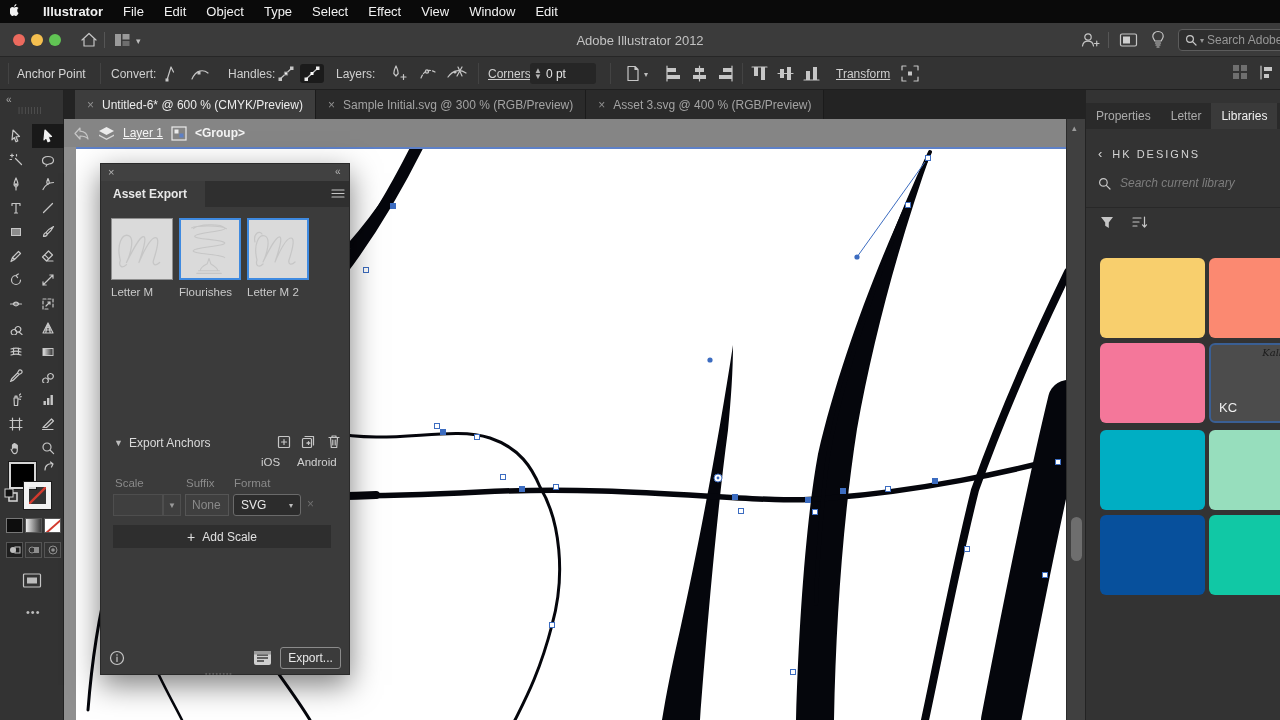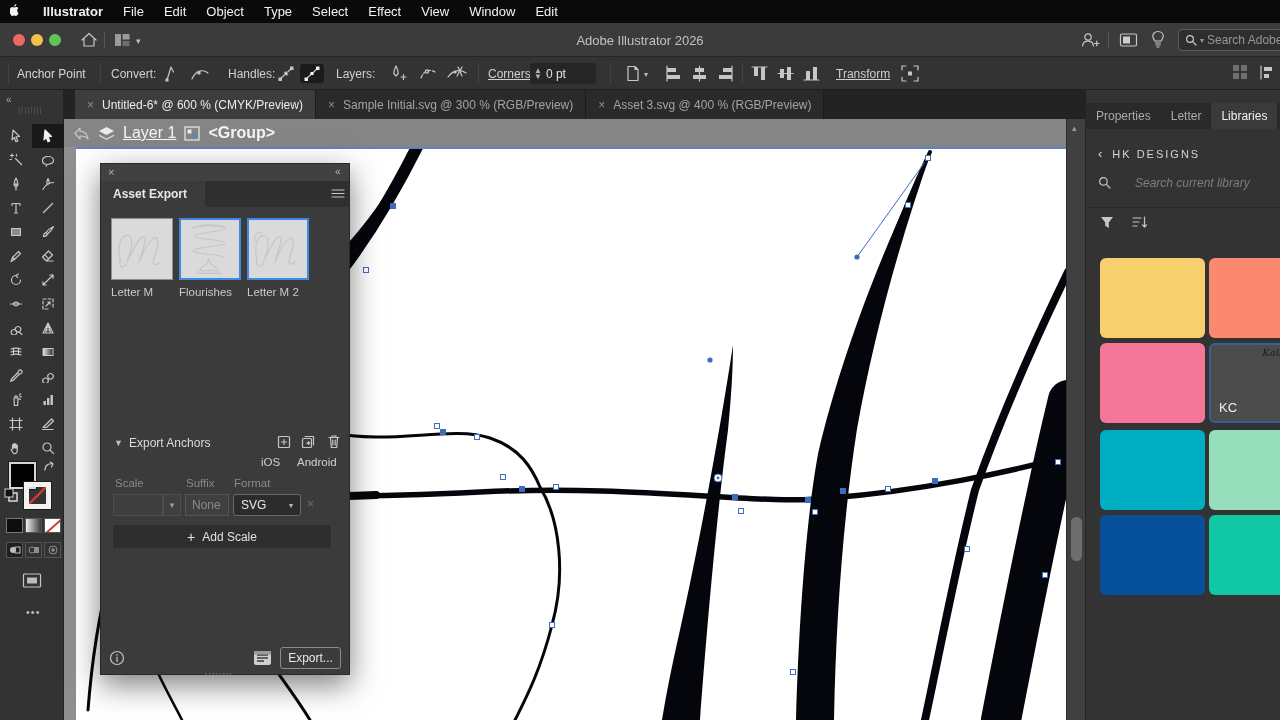--- a/index.html
+++ b/index.html
@@ -29,34 +29,34 @@
   #tabbar{left:64px;top:90px;width:1021px;height:29px;background:#232323;display:flex;}
   .doctab{height:29px;display:flex;align-items:center;gap:8px;padding:0 12px;font-size:12px;color:#a3a3a3;background:#2a2a2a;border-right:1px solid #1b1b1b;white-space:nowrap;}
   .doctab.active{background:#3d3d3d;color:#ececec;}
   .doctab .x{font-size:12px;color:#8f8f8f;}
   
   #toolbar{left:0;top:90px;width:64px;height:630px;background:#333333;border-right:1px solid #222;}
   #toolgrid{left:0;top:34px;width:64px;display:grid;grid-template-columns:32px 32px;}
   .tool{width:32px;height:24px;display:flex;align-items:center;justify-content:center;}
   .tool.active{background:#191919;}
   
-  #crumbbar{left:64px;top:119px;width:1002px;height:28px;background:#858585;display:flex;align-items:center;gap:8px;padding:0 8px;color:#f4f4f4;font-size:16px;}
+  #crumbbar{left:64px;top:119px;width:1002px;height:28px;background:#858585;display:flex;align-items:center;gap:8px;padding:0 8px;color:#f4f4f4;font-size:12px;}
   
   #pasteboard{left:64px;top:147px;width:1002px;height:573px;background:#8f8f8f;overflow:hidden;}
   #artboard{left:12px;top:0;width:990px;height:573px;background:#ffffff;border-top:2px solid #5e81c8;}
   
   #vscroll{left:1066px;top:119px;width:19px;height:601px;background:#404040;border-left:1px solid #2b2b2b;}
   #vthumb{left:4px;top:398px;width:11px;height:44px;background:#6e6e6e;border-radius:6px;}
   
   #dock{left:1085px;top:90px;width:195px;height:630px;background:#333333;border-left:1px solid #232323;color:#cfcfcf;}
   #docktabs{left:0;top:13px;width:195px;height:26px;background:#2a2a2a;display:flex;font-size:12px;}
   .docktab{padding:6px 10px;color:#ababab;white-space:nowrap;}
   .docktab.active{background:#3a3a3a;color:#f0f0f0;}
   #libhdr{left:12px;top:56px;letter-spacing:2px;font-size:11px;color:#d4d4d4;display:flex;gap:8px;align-items:center;}
-  #libsearch{left:12px;top:86px;display:flex;gap:24px;align-items:flex-start;color:#7e7e7e;font-size:12px;font-style:italic;}
+  #libsearch{left:12px;top:86px;display:flex;gap:9px;align-items:flex-end;color:#7e7e7e;font-size:12px;font-style:italic;}
   #libdiv1{left:0;top:117px;width:195px;height:1px;background:#282828;}
   #libfilters{left:14px;top:126px;display:flex;gap:18px;}
   #swatchwrap{left:14px;top:168px;width:181px;height:420px;overflow:hidden;}
   .swatch{position:absolute;width:105px;height:80px;border-radius:6px;}
   .kc-tile{background:#4c4c4c;border:2px solid #3a5f94;color:#efefef;}
   .kc-label{position:absolute;left:8px;bottom:6px;font-size:13px;}
   .kc-script{position:absolute;right:-6px;top:2px;font-family:"DejaVu Serif",serif;font-style:italic;font-size:10px;color:#1c1c1c;white-space:nowrap;}
   
   #aepanel{left:100px;top:163px;width:250px;height:512px;background:#3b3b3b;border:1px solid #2a2a2a;box-shadow:0 10px 28px rgba(0,0,0,.5);color:#cfcfcf;font-size:12px;}
   #aehead{left:0;top:0;width:248px;height:17px;background:#414141;}
@@ -113,21 +113,21 @@
     </span>
     <div class="abs vsep" style="left:104px;top:9px;height:16px"></div>
     <span class="abs" style="left:114px;top:9px">
       <svg width="17" height="16" viewBox="0 0 17 16" class="ic" stroke="#cfcfcf">
           <rect x="1" y="2" width="6" height="12" fill="#9a9a9a" stroke="none"></rect>
           <rect x="8.5" y="2" width="7" height="5.5" fill="#9a9a9a" stroke="none"></rect>
           <rect x="8.5" y="9" width="7" height="5" fill="#6e6e6e" stroke="none"></rect>
         </svg>
     </span>
     <span class="abs" style="left:136px;top:13px;color:#bdbdbd;font-size:9px">▾</span>
-    <div id="win-title" class="abs">Adobe Illustrator 2026</div>
+    <div id="win-title" class="abs">Adobe Illustrator 2012</div>
     <span class="abs" style="left:1080px;top:8px">
       <svg width="20" height="18" viewBox="0 0 20 18" class="ic" stroke="#cfcfcf">
           <circle cx="8" cy="6" r="3.2"></circle>
           <path d="M2.5 15 C3 11.5 5.5 10.2 8 10.2 C10.5 10.2 13 11.5 13.5 15"></path>
           <path d="M14.5 12.5 H19 M16.75 10.2 V14.8"></path>
         </svg>
     </span>
     <div class="abs vsep" style="left:1108px;top:9px;height:16px"></div>
     <span class="abs" style="left:1119px;top:9px">
       <svg width="19" height="16" viewBox="0 0 19 16" class="ic" stroke="#cfcfcf">

